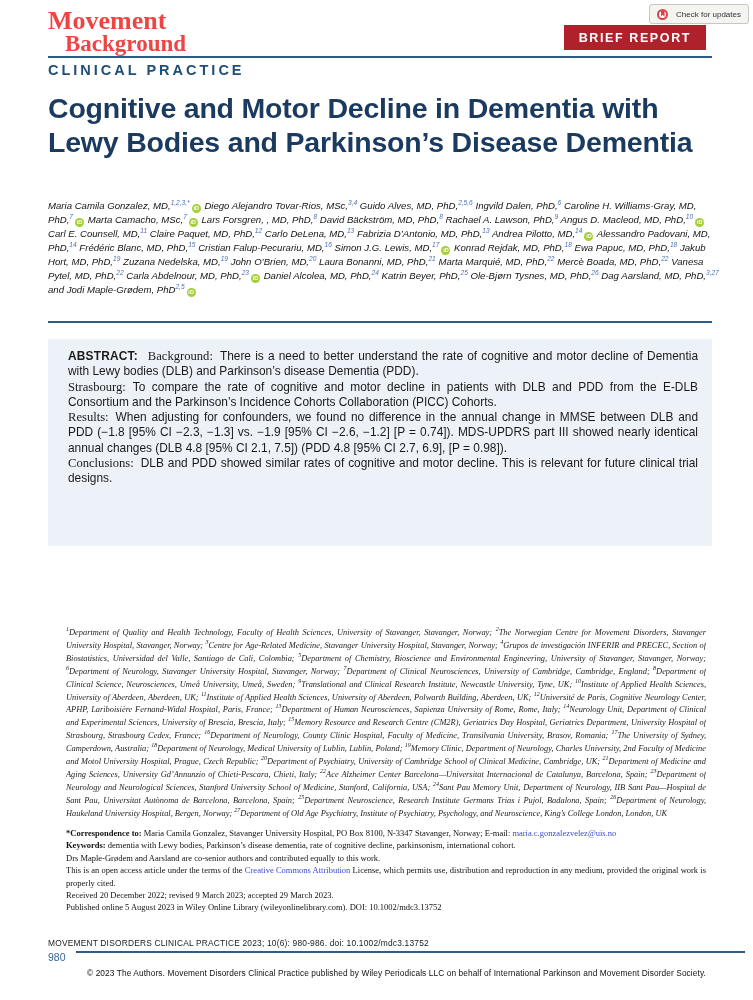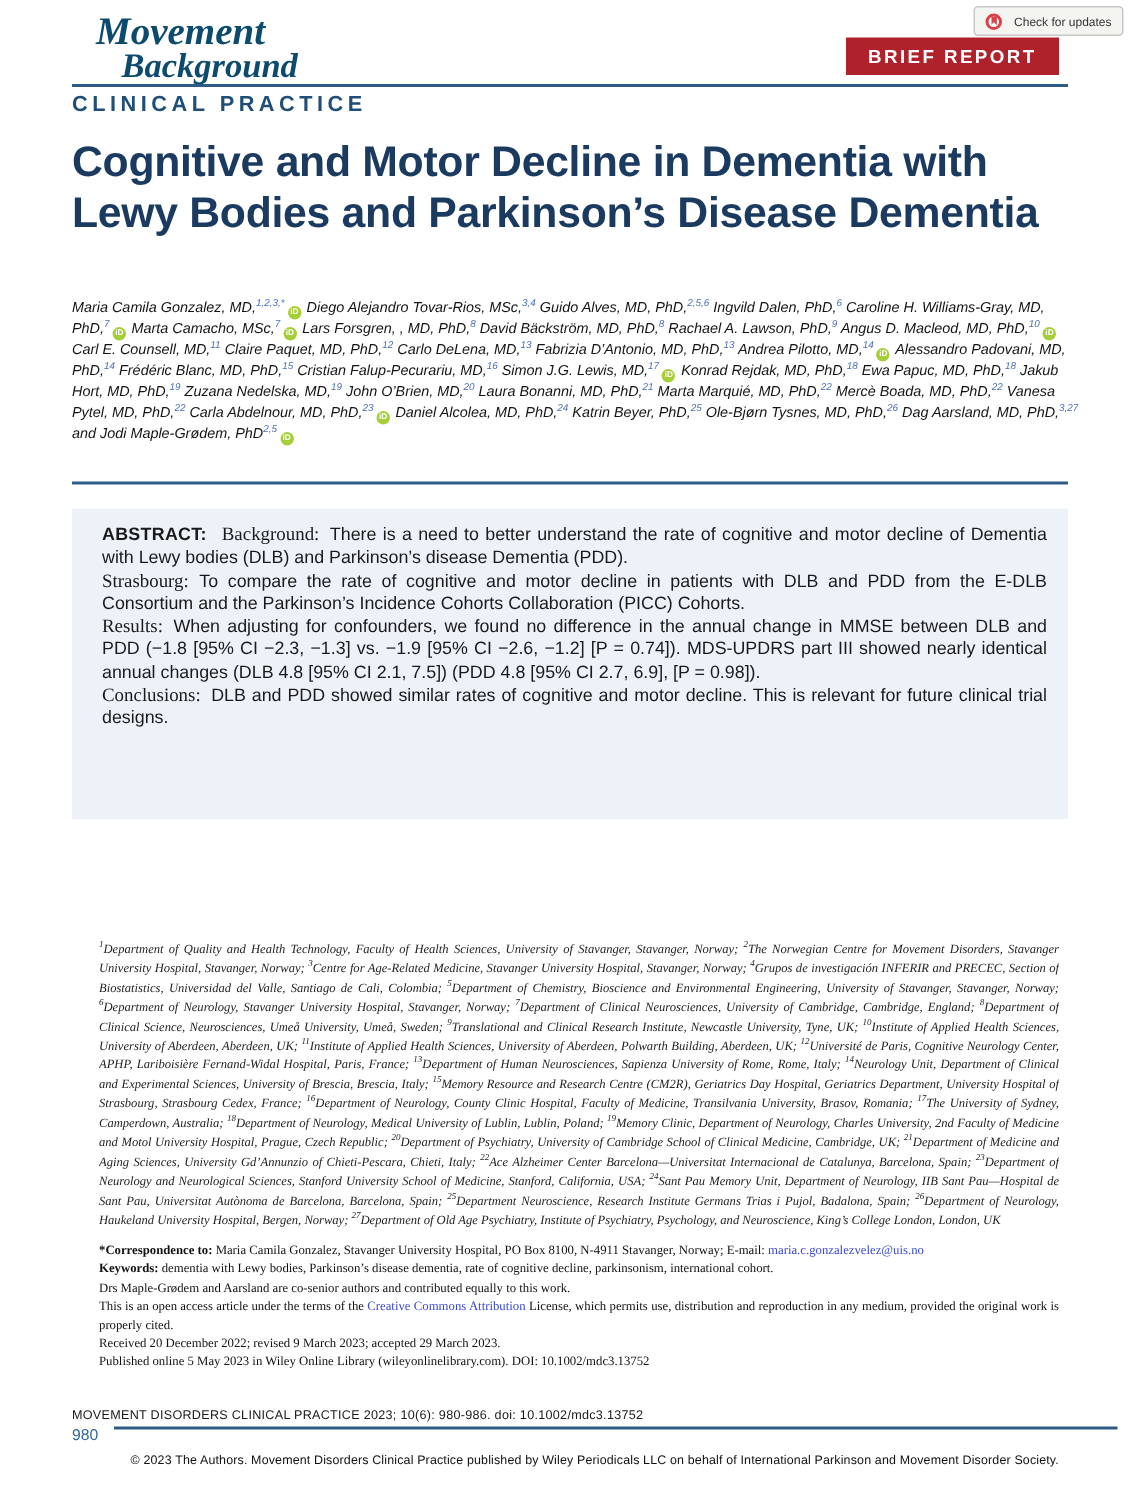--- a/index.html
+++ b/index.html
@@ -7,22 +7,22 @@
        font-family:"Liberation Sans",sans-serif;color:#111}
   .page{position:absolute;inset:0}
 
   
   .badge{position:absolute;top:4px;right:4px;height:18px;display:flex;align-items:center;gap:8px;
          background:#f4f4f1;border:1px solid #c6c6c6;border-radius:3px;padding:0 7px;
          font-size:8px;color:#333;cursor:pointer}
   .cm-circle{width:11px;height:11px;border-radius:50%;background:#fff;border:2px solid #d8434b;
              display:flex;align-items:center;justify-content:center;box-sizing:border-box}
   .cm-mark{width:4px;height:6px;background:#d8434b;clip-path:polygon(0 0,100% 0,100% 100%,50% 62%,0 100%)}
-  .logo{position:absolute;top:9px;left:64px;font-family:"Liberation Serif",serif;font-style:italic;
-        font-weight:bold;color:#0c4a6e;line-height:.92}
+  .logo{position:absolute;top:9px;left:48px;font-family:"Liberation Serif",serif;
+        font-weight:bold;color:#ef4444;line-height:.92}
   .logo .l1{font-size:26px}
   .logo .l2{font-size:23px;margin-left:17px}
   .brief{position:absolute;top:25px;right:47px;background:#B0222B;color:#fff;font-size:12.5px;
          letter-spacing:1.6px;padding:6px 15px 5px;font-weight:bold}
   .hr1{position:absolute;top:56px;left:48px;width:664px;height:2px;background:#2D5C86}
   .cp{position:absolute;top:62px;left:48px;font-size:14.5px;letter-spacing:3px;color:#1F4E79;font-weight:bold}
 
   
   .title{position:absolute;top:92px;left:48px;width:672px;margin:0;font-size:28.5px;line-height:33.5px;
          font-weight:bold;color:#1B3A5F;letter-spacing:-0.2px}
@@ -92,26 +92,26 @@
         <div class="abs-sec"><span class="abs-head">ABSTRACT:</span><span class="abs-label">Background:</span><span class="abs-text">There is a need to better understand the rate of cognitive and motor decline of Dementia with Lewy bodies (DLB) and Parkinson’s disease Dementia (PDD).</span></div>
         <div class="abs-sec"><span class="abs-label">Strasbourg:</span><span class="abs-text">To compare the rate of cognitive and motor decline in patients with DLB and PDD from the E-DLB Consortium and the Parkinson’s Incidence Cohorts Collaboration (PICC) Cohorts.</span></div>
         <div class="abs-sec"><span class="abs-label">Results:</span><span class="abs-text">When adjusting for confounders, we found no difference in the annual change in MMSE between DLB and PDD (−1.8 [95% CI −2.3, −1.3] vs. −1.9 [95% CI −2.6, −1.2] [P = 0.74]). MDS-UPDRS part III showed nearly identical annual changes (DLB 4.8 [95% CI 2.1, 7.5]) (PDD 4.8 [95% CI 2.7, 6.9], [P = 0.98]).</span></div>
         <div class="abs-sec"><span class="abs-label">Conclusions:</span><span class="abs-text">DLB and PDD showed similar rates of cognitive and motor decline. This is relevant for future clinical trial designs.</span></div>
       </div>
   </section>
 
   <div class="affil"><sup>1</sup><span>Department of Quality and Health Technology, Faculty of Health Sciences, University of Stavanger, Stavanger, Norway; </span><sup>2</sup><span>The Norwegian Centre for Movement Disorders, Stavanger University Hospital, Stavanger, Norway; </span><sup>3</sup><span>Centre for Age-Related Medicine, Stavanger University Hospital, Stavanger, Norway; </span><sup>4</sup><span>Grupos de investigación INFERIR and PRECEC, Section of Biostatistics, Universidad del Valle, Santiago de Cali, Colombia; </span><sup>5</sup><span>Department of Chemistry, Bioscience and Environmental Engineering, University of Stavanger, Stavanger, Norway; </span><sup>6</sup><span>Department of Neurology, Stavanger University Hospital, Stavanger, Norway; </span><sup>7</sup><span>Department of Clinical Neurosciences, University of Cambridge, Cambridge, England; </span><sup>8</sup><span>Department of Clinical Science, Neurosciences, Umeå University, Umeå, Sweden; </span><sup>9</sup><span>Translational and Clinical Research Institute, Newcastle University, Tyne, UK; </span><sup>10</sup><span>Institute of Applied Health Sciences, University of Aberdeen, Aberdeen, UK; </span><sup>11</sup><span>Institute of Applied Health Sciences, University of Aberdeen, Polwarth Building, Aberdeen, UK; </span><sup>12</sup><span>Université de Paris, Cognitive Neurology Center, APHP, Lariboisière Fernand-Widal Hospital, Paris, France; </span><sup>13</sup><span>Department of Human Neurosciences, Sapienza University of Rome, Rome, Italy; </span><sup>14</sup><span>Neurology Unit, Department of Clinical and Experimental Sciences, University of Brescia, Brescia, Italy; </span><sup>15</sup><span>Memory Resource and Research Centre (CM2R), Geriatrics Day Hospital, Geriatrics Department, University Hospital of Strasbourg, Strasbourg Cedex, France; </span><sup>16</sup><span>Department of Neurology, County Clinic Hospital, Faculty of Medicine, Transilvania University, Brasov, Romania; </span><sup>17</sup><span>The University of Sydney, Camperdown, Australia; </span><sup>18</sup><span>Department of Neurology, Medical University of Lublin, Lublin, Poland; </span><sup>19</sup><span>Memory Clinic, Department of Neurology, Charles University, 2nd Faculty of Medicine and Motol University Hospital, Prague, Czech Republic; </span><sup>20</sup><span>Department of Psychiatry, University of Cambridge School of Clinical Medicine, Cambridge, UK; </span><sup>21</sup><span>Department of Medicine and Aging Sciences, University Gd’Annunzio of Chieti-Pescara, Chieti, Italy; </span><sup>22</sup><span>Ace Alzheimer Center Barcelona—Universitat Internacional de Catalunya, Barcelona, Spain; </span><sup>23</sup><span>Department of Neurology and Neurological Sciences, Stanford University School of Medicine, Stanford, California, USA; </span><sup>24</sup><span>Sant Pau Memory Unit, Department of Neurology, IIB Sant Pau—Hospital de Sant Pau, Universitat Autònoma de Barcelona, Barcelona, Spain; </span><sup>25</sup><span>Department Neuroscience, Research Institute Germans Trias i Pujol, Badalona, Spain; </span><sup>26</sup><span>Department of Neurology, Haukeland University Hospital, Bergen, Norway; </span><sup>27</sup><span>Department of Old Age Psychiatry, Institute of Psychiatry, Psychology, and Neuroscience, King’s College London, London, UK</span></div>
 
   <div class="notes">
-    <p class="note"><b>*Correspondence to:</b><span> Maria Camila Gonzalez, Stavanger University Hospital, PO Box 8100, N-4911 Stavanger, Norway; E-mail: </span><a class="link">maria.c.gonzalezvelez@uis.no</a></p>
+    <p class="note"><b>*Correspondence to:</b><span> Maria Camila Gonzalez, Stavanger University Hospital, PO Box 8100, N-3347 Stavanger, Norway; E-mail: </span><a class="link">maria.c.gonzalezvelez@uis.no</a></p>
     <p class="note"><b>Keywords:</b><span> dementia with Lewy bodies, Parkinson’s disease dementia, rate of cognitive decline, parkinsonism, international cohort.</span></p>
     <p class="note">Drs Maple-Grødem and Aarsland are co-senior authors and contributed equally to this work.</p>
     <p class="note"><span>This is an open access article under the terms of the </span><a class="link">Creative Commons Attribution</a><span> License, which permits use, distribution and reproduction in any medium, provided the original work is properly cited.</span></p>
     <p class="note">Received 20 December 2022; revised 9 March 2023; accepted 29 March 2023.</p>
-    <p class="note">Published online 5 May 2023 in Wiley Online Library (wileyonlinelibrary.com). DOI: 10.1002/mdc3.13752</p>
+    <p class="note">Published online 5 August 2023 in Wiley Online Library (wileyonlinelibrary.com). DOI: 10.1002/mdc3.13752</p>
   </div>
 
   <div class="footer">
     <span class="f-cite">MOVEMENT DISORDERS CLINICAL PRACTICE 2023; 10(6): 980-986. doi: 10.1002/mdc3.13752</span>
     <div class="f-row">
       <span class="f-page">980</span>
       <div class="f-rule"></div>
     </div>
     <div class="f-copy">© 2023 The Authors. Movement Disorders Clinical Practice published by Wiley Periodicals LLC on behalf of International Parkinson and Movement Disorder Society.</div>
   </div>

